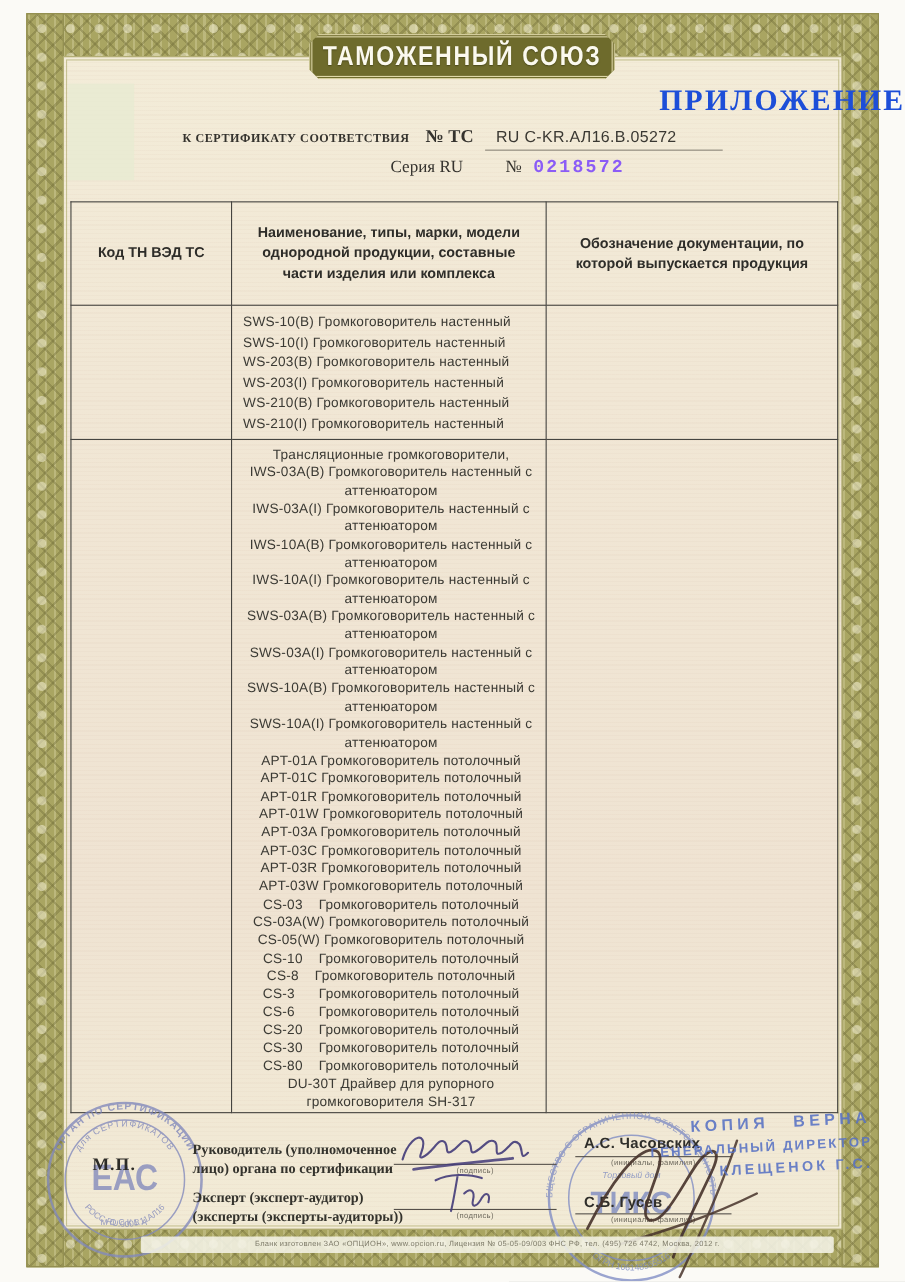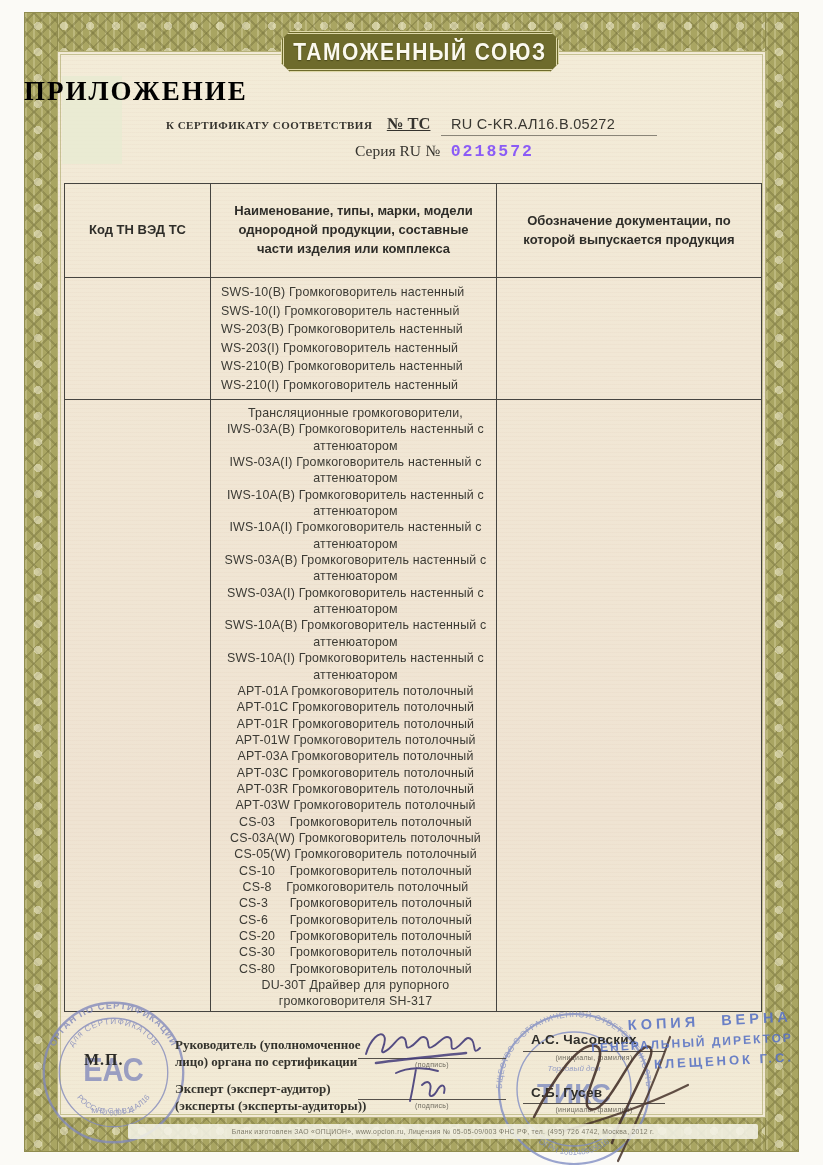--- a/index.html
+++ b/index.html
@@ -31,29 +31,29 @@
 
   
   .badge{left:281px;top:11px;width:278px;height:41px;background:#6e6b2c;
     border:3px double #ded8a8;box-sizing:border-box;
     clip-path:polygon(9px 0,calc(100% - 9px) 0,100% 9px,100% calc(100% - 9px),calc(100% - 9px) 100%,9px 100%,0 calc(100% - 9px),0 9px);
     display:flex;align-items:center;justify-content:center;margin-top:20px;}
   .badge span{color:#fbf9ee;font-weight:bold;font-size:21px;letter-spacing:1.5px;
     transform:scaleY(1.18);text-shadow:0 1px 1px rgba(40,40,10,.5);white-space:nowrap;}
 
   
-  .title{left:0;right:0;top:76px;text-align:left;font-family:"Liberation Serif",serif;
-    font-weight:bold;font-size:27px;letter-spacing:2px;color:#000000;padding-left:24px;}
+  .title{left:0;right:0;top:76px;text-align:right;font-family:"Liberation Serif",serif;
+    font-weight:bold;font-size:27px;letter-spacing:2px;color:#1d4ed8;}
   .cert-row{left:0;right:0;top:114px;text-align:center;color:#35332e;white-space:nowrap;}
   .cert-row .lbl{font-family:Liberation Serif, serif;font-weight:bold;font-size:11px;letter-spacing:.5px;}
-  .cert-row .num-pre{font-family:"Liberation Serif",serif;font-weight:bold;font-size:16.5px;margin-left:10px;text-decoration:underline;}
+  .cert-row .num-pre{font-family:"Liberation Serif",serif;font-weight:bold;font-size:16.5px;margin-left:10px;}
   .cert-row .val{display:inline-block;font-size:14.5px;color:#3a3832;letter-spacing:.3px;
     border-bottom:1px solid #8a8578;padding:0 42px 3px 10px;margin-left:6px;}
   .series-row{left:355px;top:142px;white-space:nowrap;color:#35332e;}
-  .series-row .lbl{font-family:"Liberation Serif",serif;font-size:15.5px;}
+  .series-row .lbl{font-family:"Liberation Serif",serif;font-size:15.5px;margin-right:34px;}
   .series-row .sign{font-family:"Liberation Serif",serif;font-size:15.5px;margin-right:6px;}
   .series-row .num{font-family:"Liberation Mono",monospace;font-weight:bold;font-size:16.5px;
     color:#8b5cf6;letter-spacing:2px;}
 
   
   table.main{left:64px;top:183px;width:697px;border-collapse:collapse;position:absolute;
     table-layout:fixed;}
   table.main th, table.main td{border:1px solid #454440;box-sizing:border-box;}
   table.main th{height:94px;text-align:center;vertical-align:middle;font-size:13px;
     font-weight:bold;color:#2e2d29;padding:4px 12px;line-height:1.45;}

